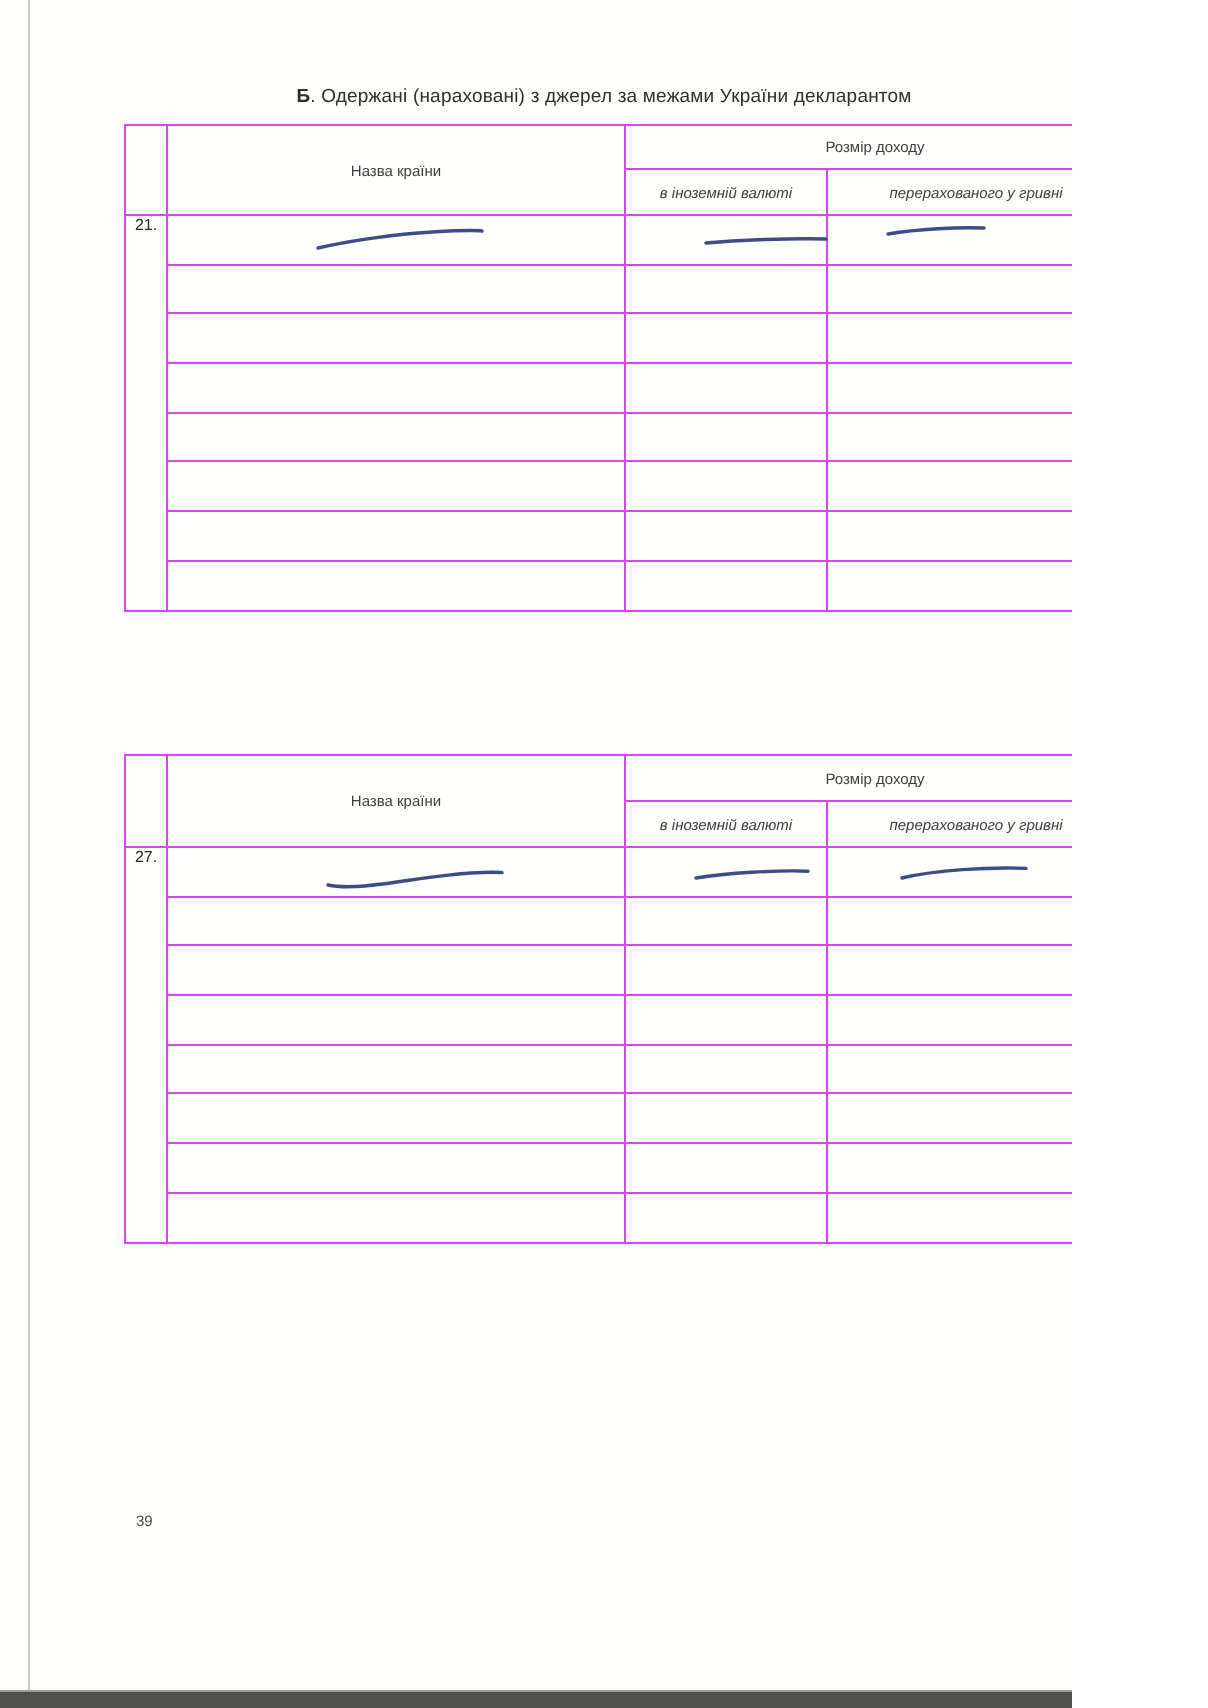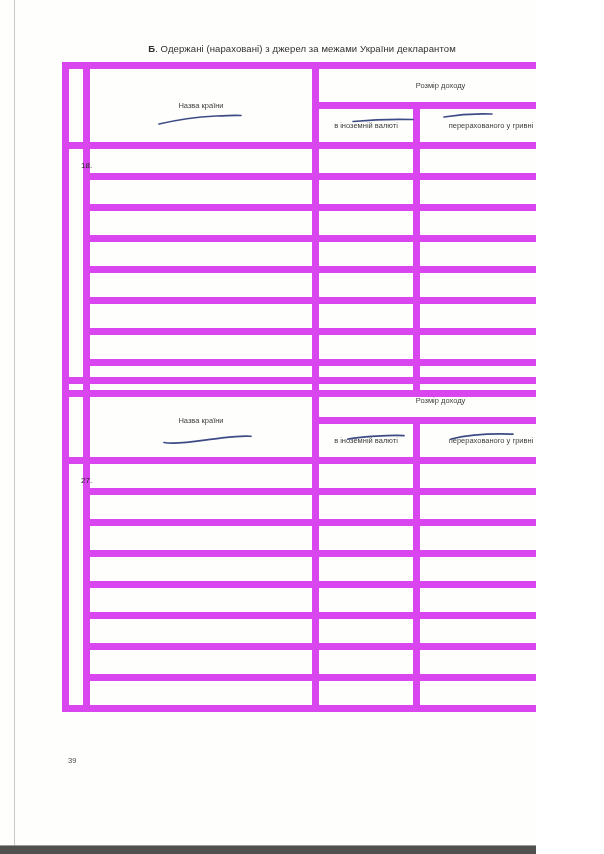--- a/index.html
+++ b/index.html
@@ -29,31 +29,31 @@
   .title-b { top:43px; }
   .title-v { top:356px; }
 
   table.decl {
     position:absolute; left:62px;
     width:500px; border-collapse:collapse; table-layout:fixed;
   }
   .tbl-b { top:62px; }
   .tbl-v { top:377px; }
   table.decl th, table.decl td {
-    border:7px solid #d946ef;
-    padding:12px; margin:0;
+    border:1px solid #d946ef;
+    padding:0; margin:0;
     font-weight:normal;
   }
   table.decl thead th {
     font-size:7.5px; color:#3e3e3e;
     text-align:center; vertical-align:middle;
     font-weight:normal;
   }
   .hrow1 { height:22px; }
-  .hrow2 { height:23px; }
+  .hrow2 { height:23px;font-style:italic; }
   .tbl-v .hrow1 { height:23px; }
   table.decl tbody tr { height:24.7px; }
   .tbl-v tbody tr { height:24.5px; }
   td.numcell {
     vertical-align:top; text-align:center;
     font-weight:bold; font-size:8px; color:#262626;
     padding-top:4px;
   }
   .col-num { width:21px; } .col-country { width:229px; }
   .col-fc { width:101px; } .col-uah { width:149px; }
@@ -93,21 +93,21 @@
         <th rowspan="2">Назва країни</th>
         <th colspan="2">Розмір доходу</th>
       </tr>
       <tr class="hrow2">
         <th>в іноземній валюті</th>
         <th>перерахованого у гривні</th>
       </tr>
     </thead>
     <tbody>
       <tr>
-        <td class="numcell" rowspan="8">18.</td>
+        <td class="numcell" rowspan="8">21.</td>
         <td></td>
         <td></td>
         <td></td>
       </tr>
       <tr>
           <td></td>
           <td></td>
           <td></td>
         </tr>
       <tr>

